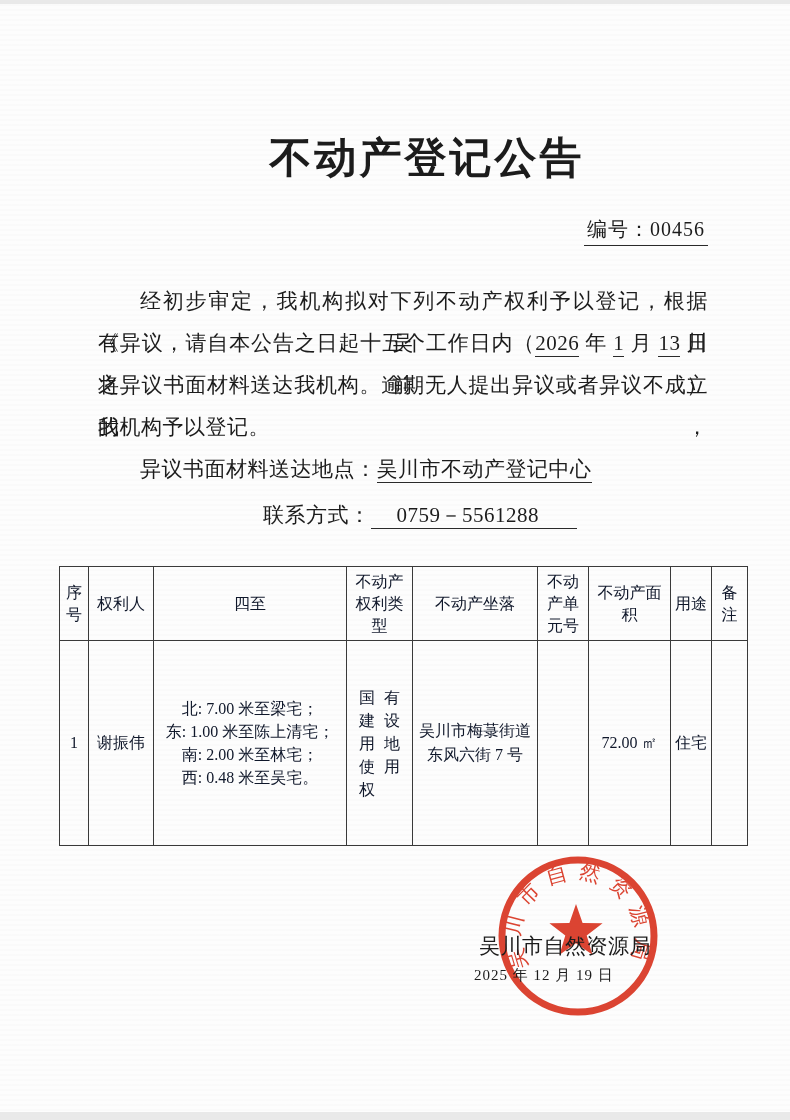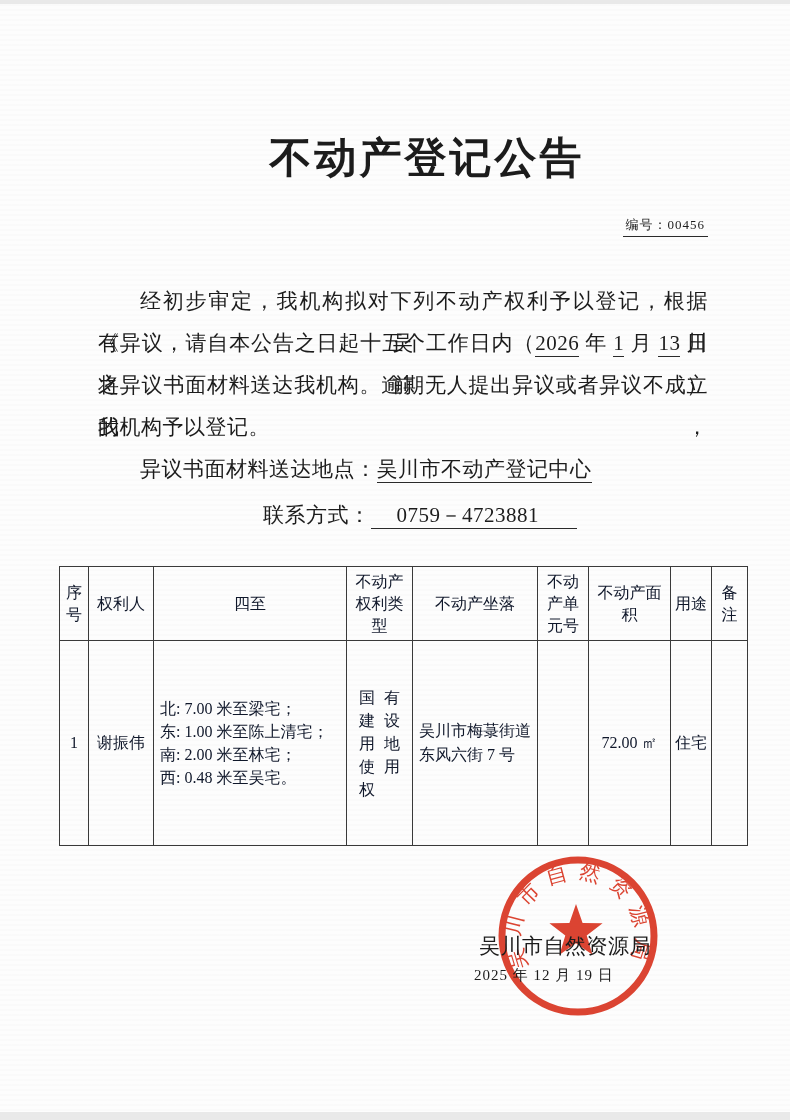--- a/index.html
+++ b/index.html
@@ -22,21 +22,21 @@
   .doc-title {
     position:absolute; top:126px; left:32px; width:100%;
     text-align:center;
     font-family:"Liberation Sans","DejaVu Sans",sans-serif;
     font-weight:700;
     font-size:42px;
     letter-spacing:3px;
   }
   .doc-number {
     position:absolute; top:212px; right:82px;
-    font-size:13px;
+    font-size:20px;
     border-bottom:1.5px solid #2a2a2a;
     padding:0 3px 2px 3px;
     letter-spacing:1px;
   }
   .notice-body {
     position:absolute; left:98px; top:276px; width:610px;
     font-size:21px;
     letter-spacing:0.5px;
   }
   .para-line { line-height:42px; height:42px; white-space:nowrap; }
@@ -60,21 +60,21 @@
   .notice-table th, .notice-table td {
     border:1px solid #3a3a3a;
     font-weight:normal;
     vertical-align:middle;
     overflow:hidden;
   }
   .notice-table thead tr { height:74px; }
   .notice-table tbody tr { height:205px; }
   .notice-table th { text-align:center; line-height:22px; padding:2px; }
   td.center { text-align:center; }
-  td.left { text-align:left; padding:4px 6px; line-height:24px; }
+  td.left { text-align:center; padding:4px 6px; line-height:24px; }
   td.justify-cell {
     text-align:justify; text-align-last:justify;
     padding:4px 12px; line-height:23px;
   }
   .boundary-line { line-height:23px; white-space:nowrap; }
 
   .seal-svg { position:absolute; left:478px; top:832px; width:200px; height:200px; opacity:0.93; }
   .seal-ring-text { font-family:"Liberation Sans","DejaVu Sans",sans-serif; }
   .issuer {
     position:absolute; left:479px; top:928px;
@@ -93,21 +93,21 @@
   <div class="doc-title">不动产登记公告</div>
 
   <div class="doc-number"><span>编号：</span><span>00456</span></div>
 
   <div class="notice-body">
       <div class="para-line justify indent"><span class="">经初步审定，我机构拟对下列不动产权利予以登记，根据《吴川</span></div>
       <div class="para-line justify"><span class="">有异议，请自本公告之日起十五个工作日内（</span><span class="blank">2026</span><span class=""> 年 </span><span class="blank">1</span><span class=""> 月 </span><span class="blank">13</span><span class=""> 日之前）</span></div>
       <div class="para-line justify"><span class="">将异议书面材料送达我机构。逾期无人提出异议或者异议不成立的，</span></div>
       <div class="para-line"><span class="">我机构予以登记。</span></div>
       <div class="para-line indent"><span class="">异议书面材料送达地点：</span><span class="blank">吴川市不动产登记中心</span></div>
-      <div class="para-line contact"><span class="">联系方式：</span><span class="blank pad">0759－4723881</span></div>
+      <div class="para-line contact"><span class="">联系方式：</span><span class="blank pad">0759－5561288</span></div>
     </div>
 
   <div class="table-wrap">
     <table class="notice-table">
         <colgroup>
           <col style="width: 29px;">
           <col style="width: 65px;">
           <col style="width: 193px;">
           <col style="width: 66px;">
           <col style="width: 125px;">

